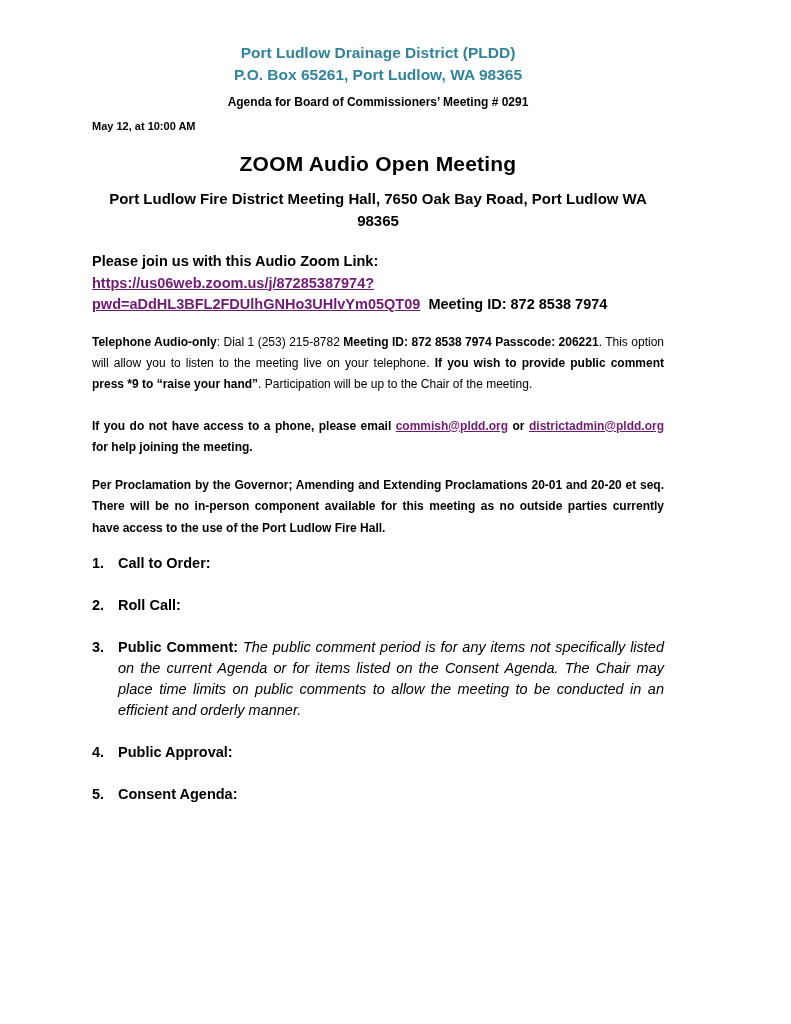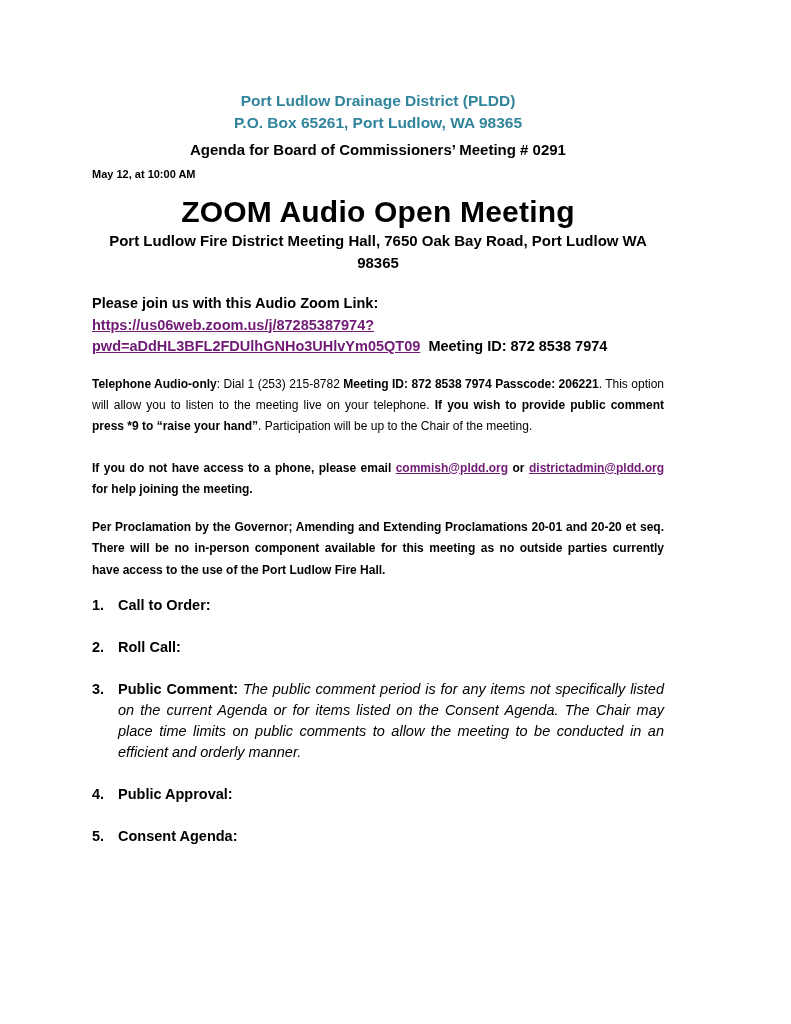--- a/index.html
+++ b/index.html
@@ -8,54 +8,54 @@
     width: 791px;
     height: 1024px;
     font-family: "Liberation Sans", "DejaVu Sans", sans-serif;
     color: #000000;
     overflow: hidden;
   }
   .page {
     width: 755px;
     height: 1024px;
     background: #ffffff;
-    padding: 90px 91px 0 92px;
+    padding: 42px 91px 0 92px;
   }
 
   
   .org-header {
     text-align: center;
     color: #31849B;
     font-weight: bold;
     font-size: 15.5px;
     line-height: 22px;
   }
   .agenda-title {
     margin-top: 5px;
     text-align: center;
     font-weight: bold;
-    font-size: 15px;
+    font-size: 12px;
     line-height: 22px;
   }
   .date-line {
     margin-top: 2px;
     font-weight: bold;
     font-size: 11px;
     line-height: 22px;
   }
   .main-title {
     margin-top: 13px;
     text-align: center;
     font-weight: bold;
-    font-size: 30px;
+    font-size: 21px;
     line-height: 28px;
     letter-spacing: 0.2px;
   }
   .location-line {
-    margin-top: 4px;
+    margin-top: 10px;
     text-align: center;
     font-weight: bold;
     font-size: 15px;
     line-height: 22px;
   }
 
   
   .covid-notice {
     margin-top: 19px;
     text-align: center;

